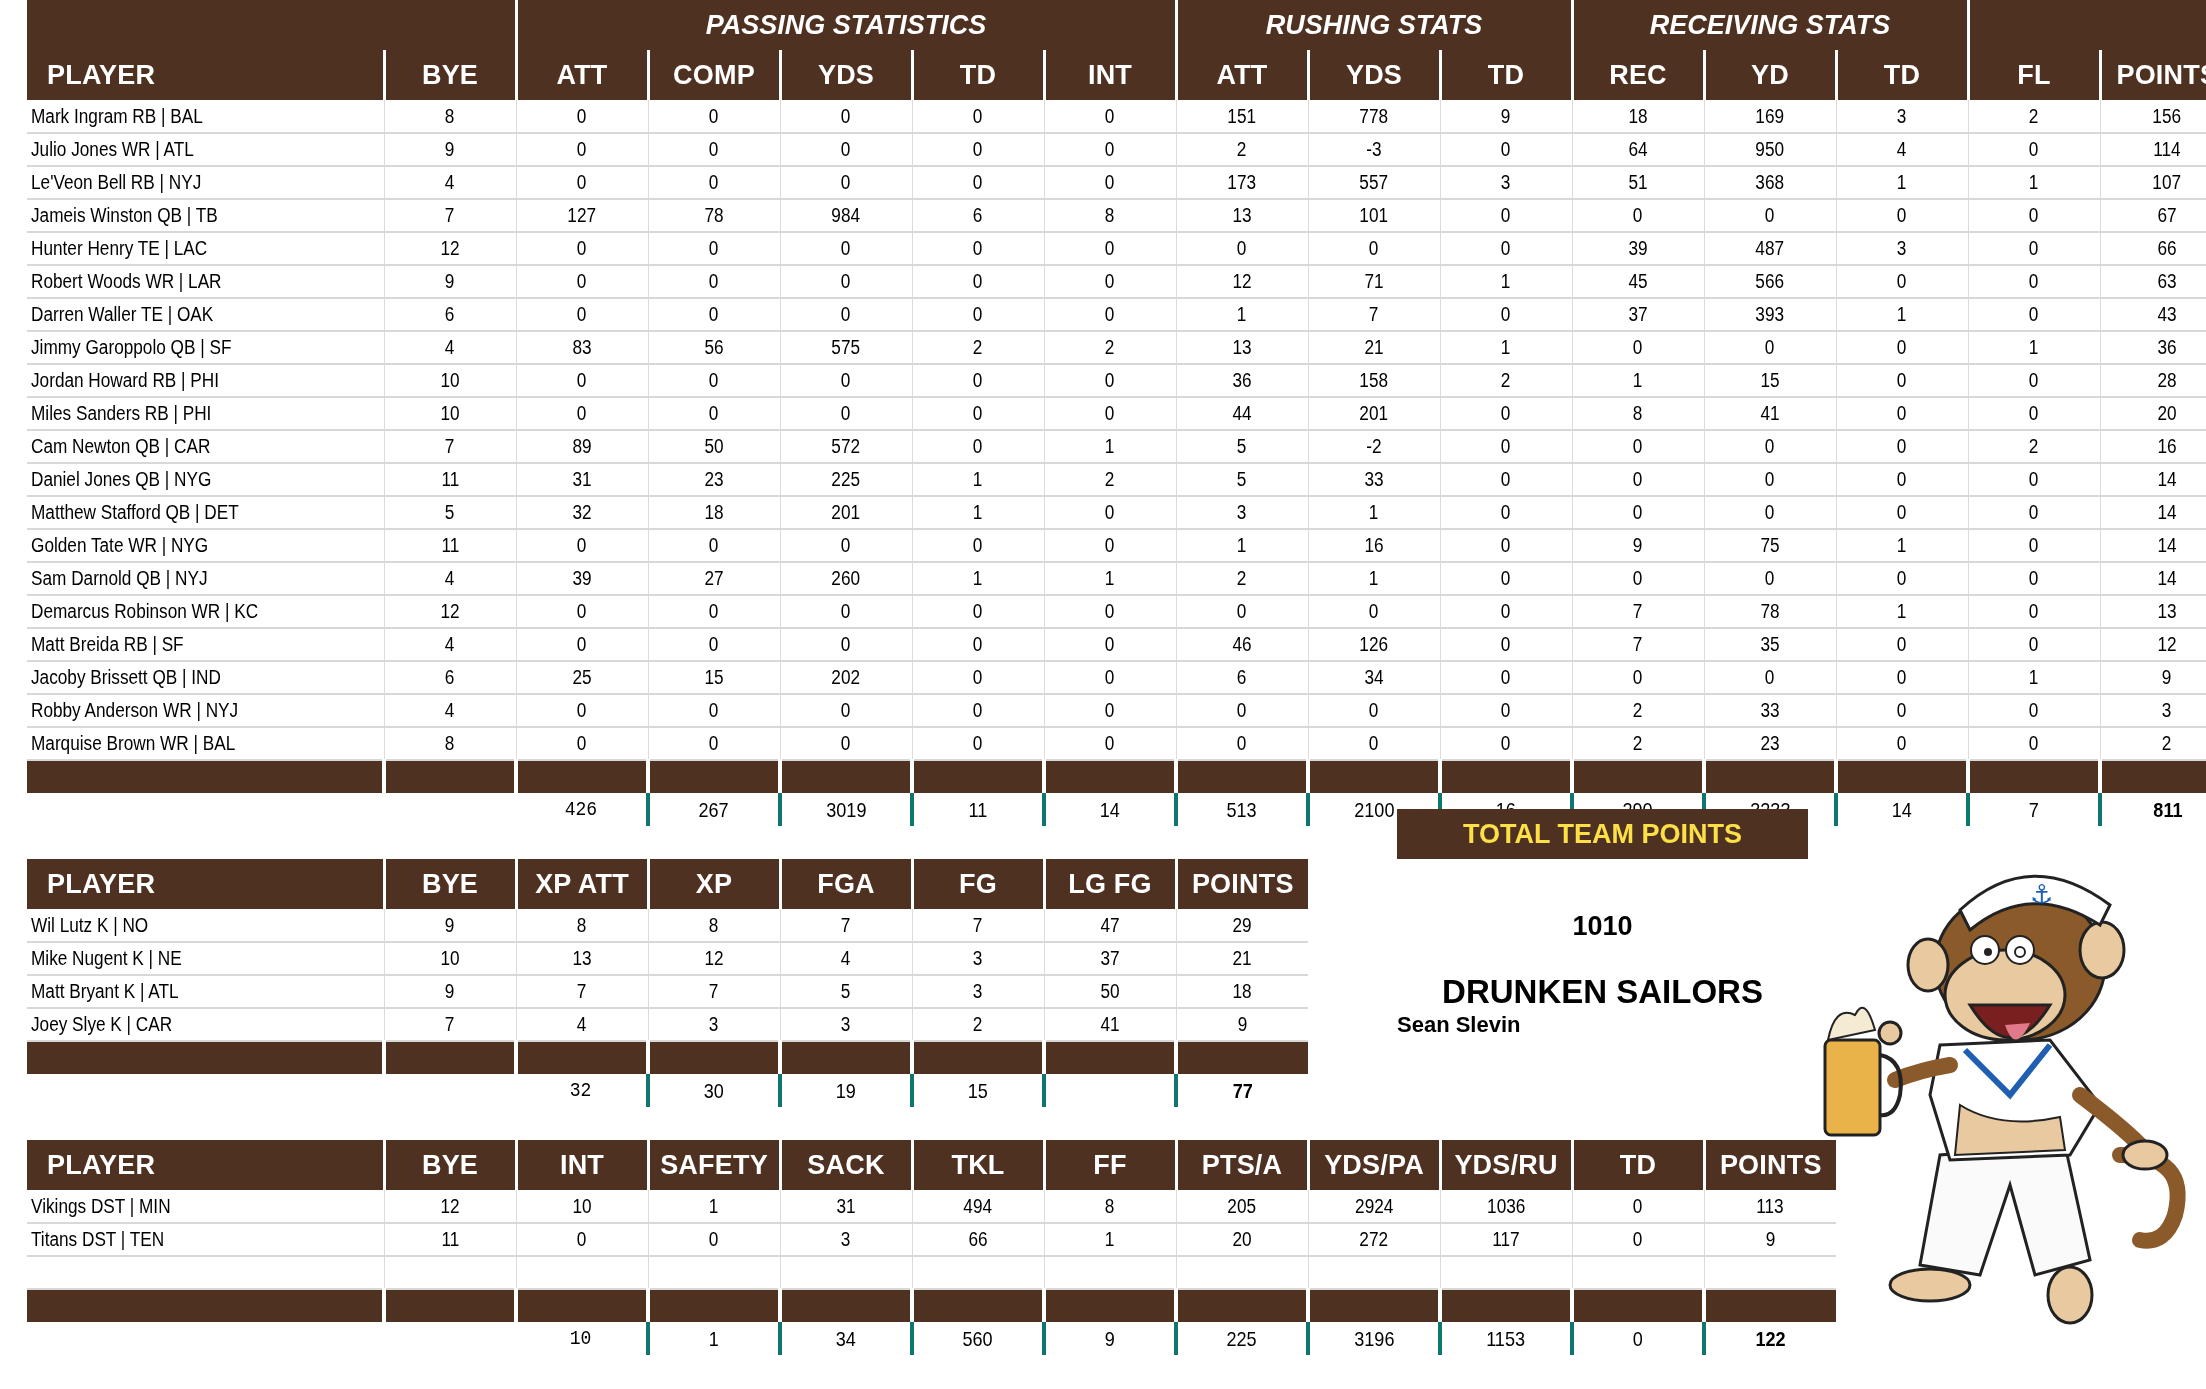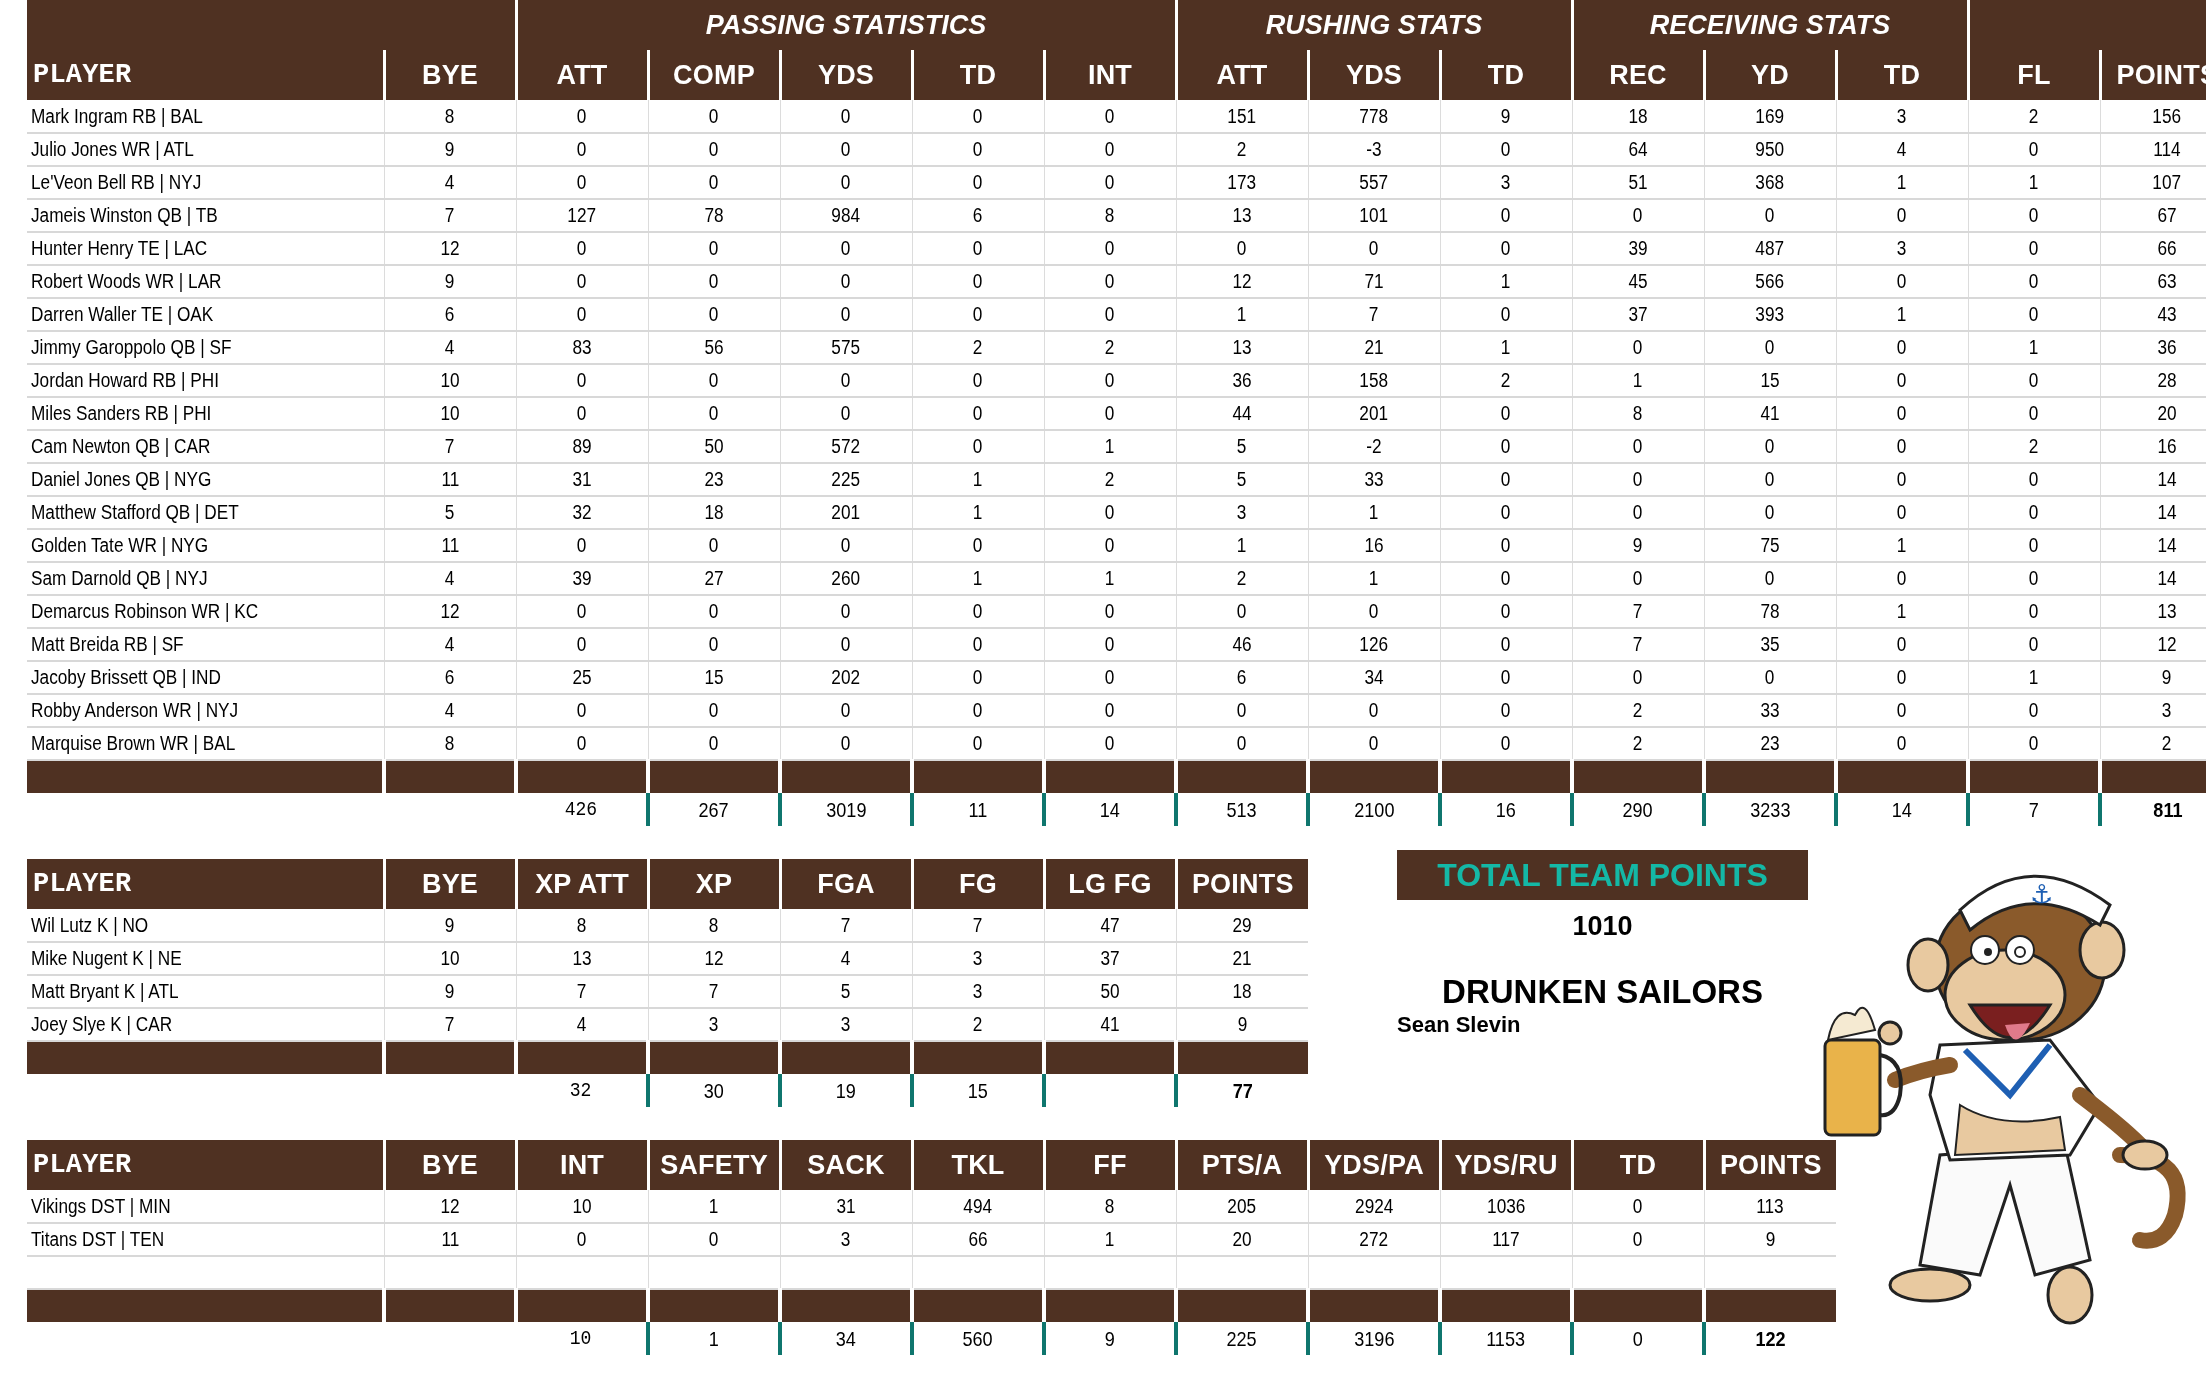--- a/index.html
+++ b/index.html
@@ -1,36 +1,36 @@
 <!DOCTYPE html>
 <html><head>
 <meta charset="utf-8">
 <style>
   html, body { margin:0; padding:0; background:#ffffff; }
   body { width:2206px; height:1389px; position:relative; overflow:hidden; font-family:"Liberation Sans", sans-serif; color:#000; }
   .tbl { position:absolute; left:0; border-collapse:collapse; table-layout:fixed;margin-left:27px; }
   .tbl td, .tbl th { padding:0; margin:0; box-sizing:border-box; overflow:hidden; white-space:nowrap; }
   .hdr th { background:#4f3122; color:#fff; font-weight:bold; font-size:27px; text-align:center; height:50px; border-left:3px solid #fff; vertical-align:middle; letter-spacing:0.2px; }
-  .hdr th:first-child { border-left:none; text-align:left; padding-left:6px;font-family:Liberation Mono, monospace; }
+  .hdr th:first-child { border-left:none; text-align:left; padding-left:20px; }
   .grp th { background:#4f3122; color:#fff; font-weight:bold; font-style:italic; font-size:27px; height:50px; text-align:center; border-left:3px solid #fff; }
   .grp th.blank-first { border-left:none; }
   .row td { height:33px; font-size:20px; text-align:center; border-bottom:2px solid #d8d8d8; border-left:1px solid #dcdcdc; font-family:"Liberation Sans", sans-serif; transform-origin:center; }
   .row td:first-child { text-align:left; padding-left:4px; border-left:none; }
   .row td span.c { display:inline-block; transform:scaleX(0.86); }
   .row td:first-child span.c { transform-origin:left center; }
   .bar td { height:33px; background:#4f3122; border-left:4px solid #fff; }
   .bar td:first-child { border-left:none; }
   .tot td { height:33px; font-size:21px; text-align:center; border-left:4px solid #0f766e; }
   .tot td:first-child, .tot td.nb { border-left:none;font-family:Liberation Mono, monospace; }
   .tot td span.c { display:inline-block; transform:scaleX(0.86); }
   .tot td.bold { font-weight:bold; }
   .empty td { height:33px; border-bottom:2px solid #d8d8d8; border-left:1px solid #dcdcdc; }
   .empty td:first-child { border-left:none; }
 
-  #total-box { position:absolute; left:1397px; top:850px; width:411px; height:50px; background:#4f3122; color:#14b8a6; font-weight:bold; font-size:32px; text-align:center; line-height:50px; }
+  #total-box { position:absolute; left:1397px; top:809px; width:411px; height:50px; background:#4f3122; color:#fde047; font-weight:bold; font-size:27px; text-align:center; line-height:50px; }
   #total-value { position:absolute; left:1397px; top:909px; width:411px; text-align:center; font-weight:bold; font-size:27px; line-height:34px; }
   #team-name { position:absolute; left:1397px; top:953px; width:411px; text-align:center; font-weight:bold; font-size:33px; line-height:46px;margin-top:16px; }
   #owner-name { position:absolute; left:1397px; top:1008px; width:411px; text-align:left; font-weight:bold; font-size:22px; line-height:34px; }
   #mascot { position:absolute; left:1820px; top:855px; width:380px; height:475px; }
 </style>
 </head>
 <body>
 
 <table class="tbl" id="offense-table" style="top:0px; width:2206px;">
   <colgroup>

